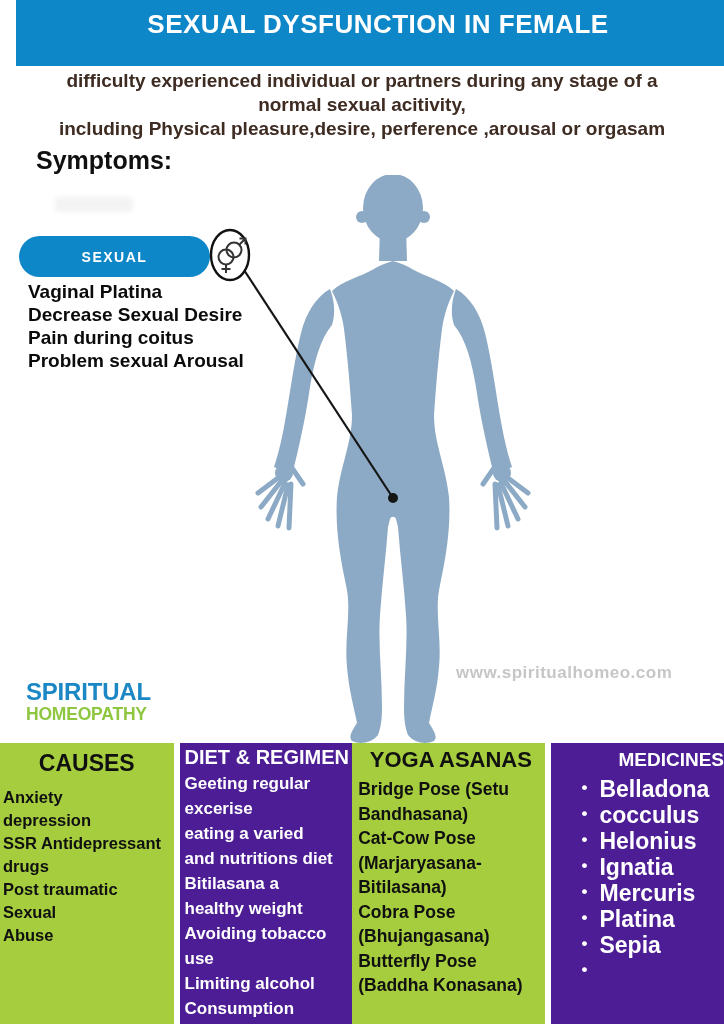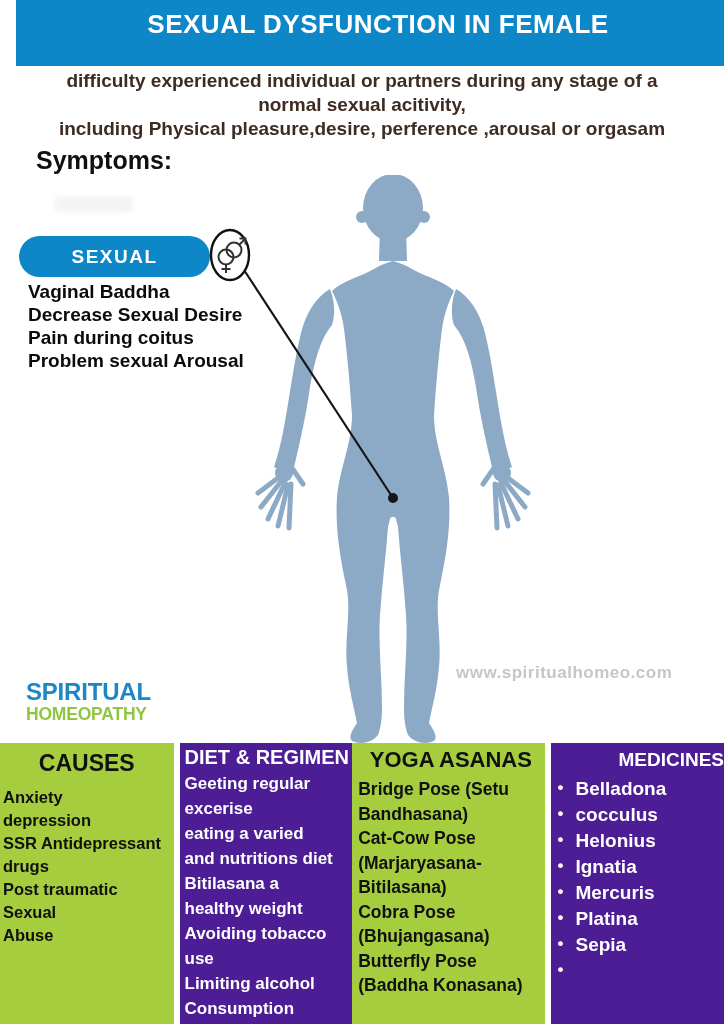--- a/index.html
+++ b/index.html
@@ -16,21 +16,21 @@
   }
   
   .intro{position:absolute;left:0;top:69px;width:724px;text-align:center;
     color:#3E2B22;font-weight:bold;font-size:19px;line-height:24px;}
   
   .symptoms-heading{position:absolute;left:36px;top:146px;font-size:25px;font-weight:bold;color:#101010;}
   .ghost-artifact{position:absolute;left:55px;top:197px;width:78px;height:15px;
     background:#b9b9b9;opacity:0.16;filter:blur(2px);border-radius:3px;}
   .pill{position:absolute;left:19px;top:236px;width:191px;height:41px;background:#0E87C8;
     border-radius:21px;display:flex;align-items:center;justify-content:center;}
-  .pill-label{color:#ffffff;font-size:19px;font-weight:bold;letter-spacing:1.5px;}
+  .pill-label{color:#ffffff;font-size:14px;font-weight:bold;letter-spacing:1.5px;}
   .icon-badge{position:absolute;left:208px;top:228px;width:44px;height:56px;}
   .symptom-list{position:absolute;left:28px;top:280px;color:#0b0b0b;
     font-size:19px;font-weight:bold;line-height:23px;}
   
   .figure-svg{position:absolute;left:240px;top:175px;width:306px;height:570px;}
   .overlay-svg{position:absolute;left:0;top:0;width:724px;height:1024px;pointer-events:none;}
   
   .watermark{position:absolute;left:456px;top:663px;color:#C6C6C6;font-size:17px;
     font-weight:bold;letter-spacing:0.5px;}
   .logo{position:absolute;left:26px;top:680px;line-height:1;}
@@ -46,21 +46,21 @@
   .col-yoga{width:197px;margin-right:6px;padding:4px 2px 0 6px;}
   .col-medicines{width:176px;padding-top:6px;}
   .col-h{font-weight:bold;margin:0;}
   .h-causes{font-size:23px;text-align:center;}
   .h-diet{font-size:20px;line-height:1.1;}
   .h-yoga{font-size:22px;text-align:center;}
   .h-medicines{font-size:19px;text-align:right;}
   .causes-lines{padding:9px 2px 0 3px;font-size:16.5px;font-weight:bold;line-height:23px;}
   .diet-lines{padding-top:3px;font-size:17px;font-weight:bold;line-height:25px;}
   .yoga-lines{padding-top:4px;font-size:17.5px;font-weight:bold;line-height:24.5px;}
-  .med-list{padding:5px 2px 0 6px;font-size:19px;font-weight:bold;line-height:26px;}
+  .med-list{padding:5px 2px 0 30px;font-size:23px;font-weight:bold;line-height:26px;}
   .med-item{position:relative;padding-left:18px;min-height:26px;}
   .med-item::before{content:"•";position:absolute;left:0;top:-1px;font-size:17px;}
 </style>
 </head>
 <body>
 
 <div class="poster">
 
   <div class="header-bar">
     <div class="header-title">SEXUAL DYSFUNCTION IN FEMALE</div>
@@ -149,21 +149,21 @@
       <circle cx="26" cy="22" r="7.5"></circle>
       <line x1="31.5" y1="16.5" x2="37" y2="11"></line>
       <polyline points="31.5,10.5 37.5,10.5 37.5,16.5"></polyline>
       <circle cx="18" cy="29" r="7.5"></circle>
       <line x1="18" y1="36.5" x2="18" y2="45"></line>
       <line x1="13.5" y1="41" x2="22.5" y2="41"></line>
     </g>
   </svg>
 
   <div class="symptom-list">
-      <div class="symptom-line">Vaginal Baddha</div>
+      <div class="symptom-line">Vaginal Platina</div>
       <div class="symptom-line">Decrease Sexual Desire</div>
       <div class="symptom-line">Pain during coitus</div>
       <div class="symptom-line">Problem sexual Arousal</div>
     </div>
 
   <div class="watermark">www.spiritualhomeo.com</div>
 
   <div class="logo">
     <div class="logo-top">SPIRITUAL</div>
     <div class="logo-bottom">HOMEOPATHY</div>

